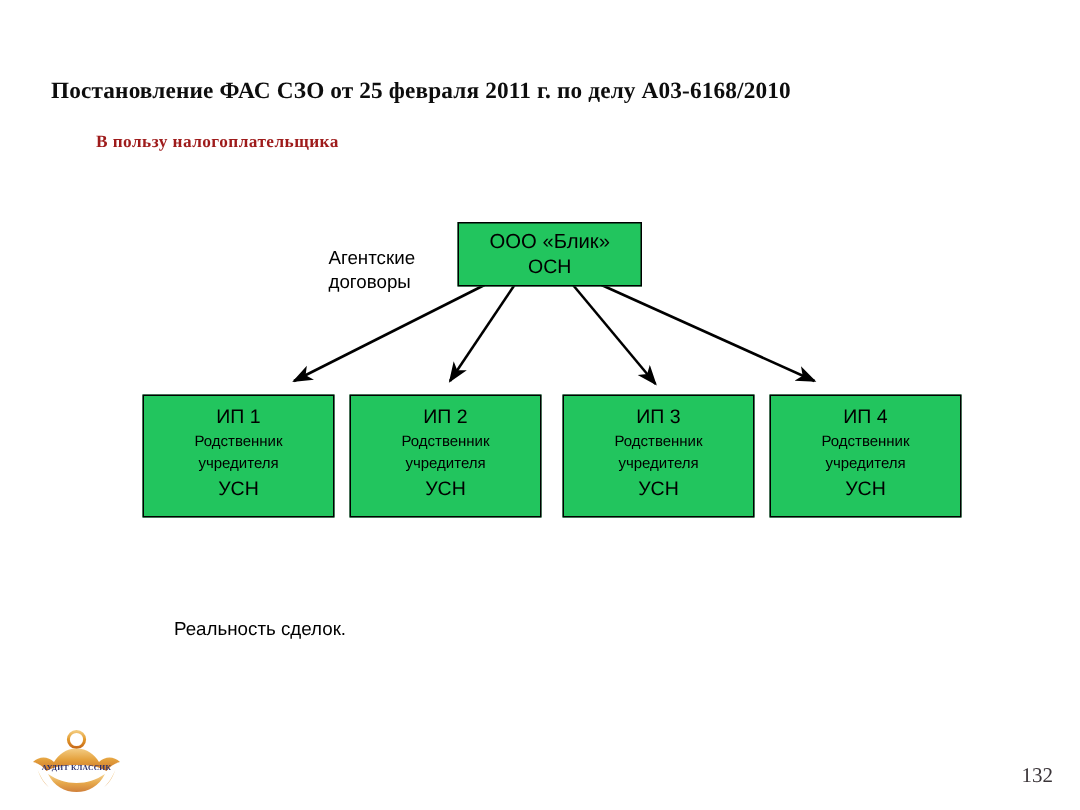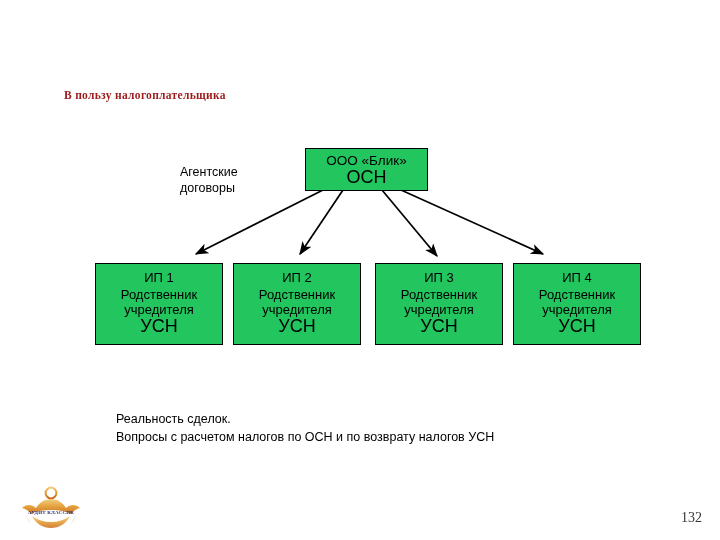--- a/index.html
+++ b/index.html
@@ -77,57 +77,57 @@
     width: 123px;
     height: 43px;
     padding-top: 3px;
   }
   #parent-node .line1 {
     font-size: 13.5px;
     line-height: 17px;
     white-space: nowrap;
   }
   #parent-node .line2 {
-    font-size: 18px;
+    font-size: 13px;
     line-height: 17px;
     white-space: nowrap;
     text-align: center;
   }
 
   
   #side-label {
     position: absolute;
     left: 180px;
     top: 164px;
     width: 110px;
     font-size: 12.5px;
     line-height: 16px;
     color: #000000;
   }
-  #side-label div { white-space: nowrap; }
+  #side-label div { white-space: nowrap; margin-left: 39px; }
 
   
   .child-node {
     top: 263px;
     width: 128px;
     height: 82px;
     padding-top: 5px;
   }
   .child-node .title-line {
     font-size: 13px;
     line-height: 18px;
     white-space: nowrap;
   }
   .child-node .sub-line {
+    font-size: 10px;
+    line-height: 15px;
+    white-space: nowrap;
+  }
+  .child-node .tax-line {
     font-size: 13px;
-    line-height: 15px;
-    white-space: nowrap;
-  }
-  .child-node .tax-line {
-    font-size: 18px;
     line-height: 18px;
     white-space: nowrap;
     text-align: center;
   }
   #child-1 { left: 95px; }
   #child-2 { left: 233px; }
   #child-3 { left: 375px; }
   #child-4 { left: 513px; }
 
   
@@ -171,20 +171,21 @@
     letter-spacing: 0.2px;
     color: #2b2f6b;
     white-space: nowrap;
   }
 </style>
 </head>
 <body>
 
 <div id="slide">
 
+  <div id="title">Постановление ФАС СЗО от 25 февраля 2011 г. по делу А03-6168/2010</div>
 
   <div id="subtitle">В пользу налогоплательщика</div>
 
   <div id="diagram">
 
     <svg id="arrow-layer" viewBox="0 0 720 540" width="720" height="540">
       <defs>
         <marker id="ah" markerWidth="9" markerHeight="9" refX="7.2" refY="3.1" orient="auto" markerUnits="strokeWidth">
           <path d="M0,0 L8,3.1 L0,6.2 L2.1,3.1 z" fill="#000000"></path>
         </marker>
@@ -232,21 +233,20 @@
       <div class="title-line">ИП 4</div>
       <div class="sub-line">Родственник</div>
       <div class="sub-line">учредителя</div>
       <div class="tax-line">УСН</div>
     </div>
 
   </div>
 
   <div id="notes">
     <div>Реальность сделок.</div>
-    <div>Вопросы с расчетом налогов по ОСН и по возврату  налогов УСН</div>
   </div>
 
   <div id="logo">
     <svg viewBox="0 0 70 52" width="70" height="52">
       <defs>
         <linearGradient id="gold" x1="0" y1="0" x2="0" y2="1">
           <stop offset="0%" stop-color="#f2c879"></stop>
           <stop offset="50%" stop-color="#e2992c"></stop>
           <stop offset="100%" stop-color="#c86a18"></stop>
         </linearGradient>

